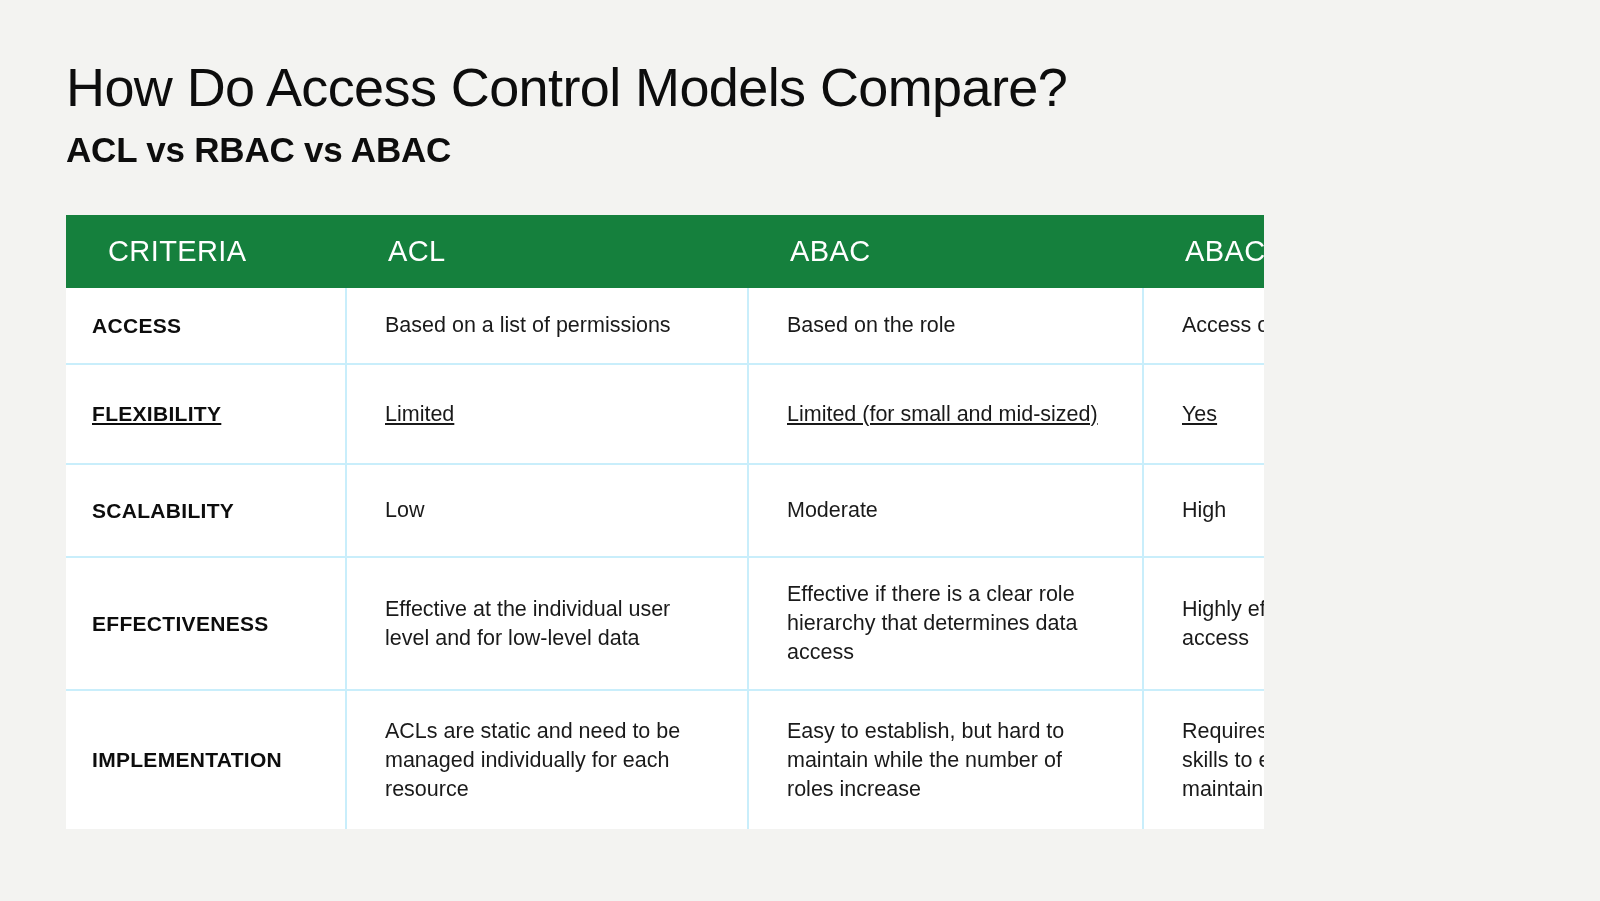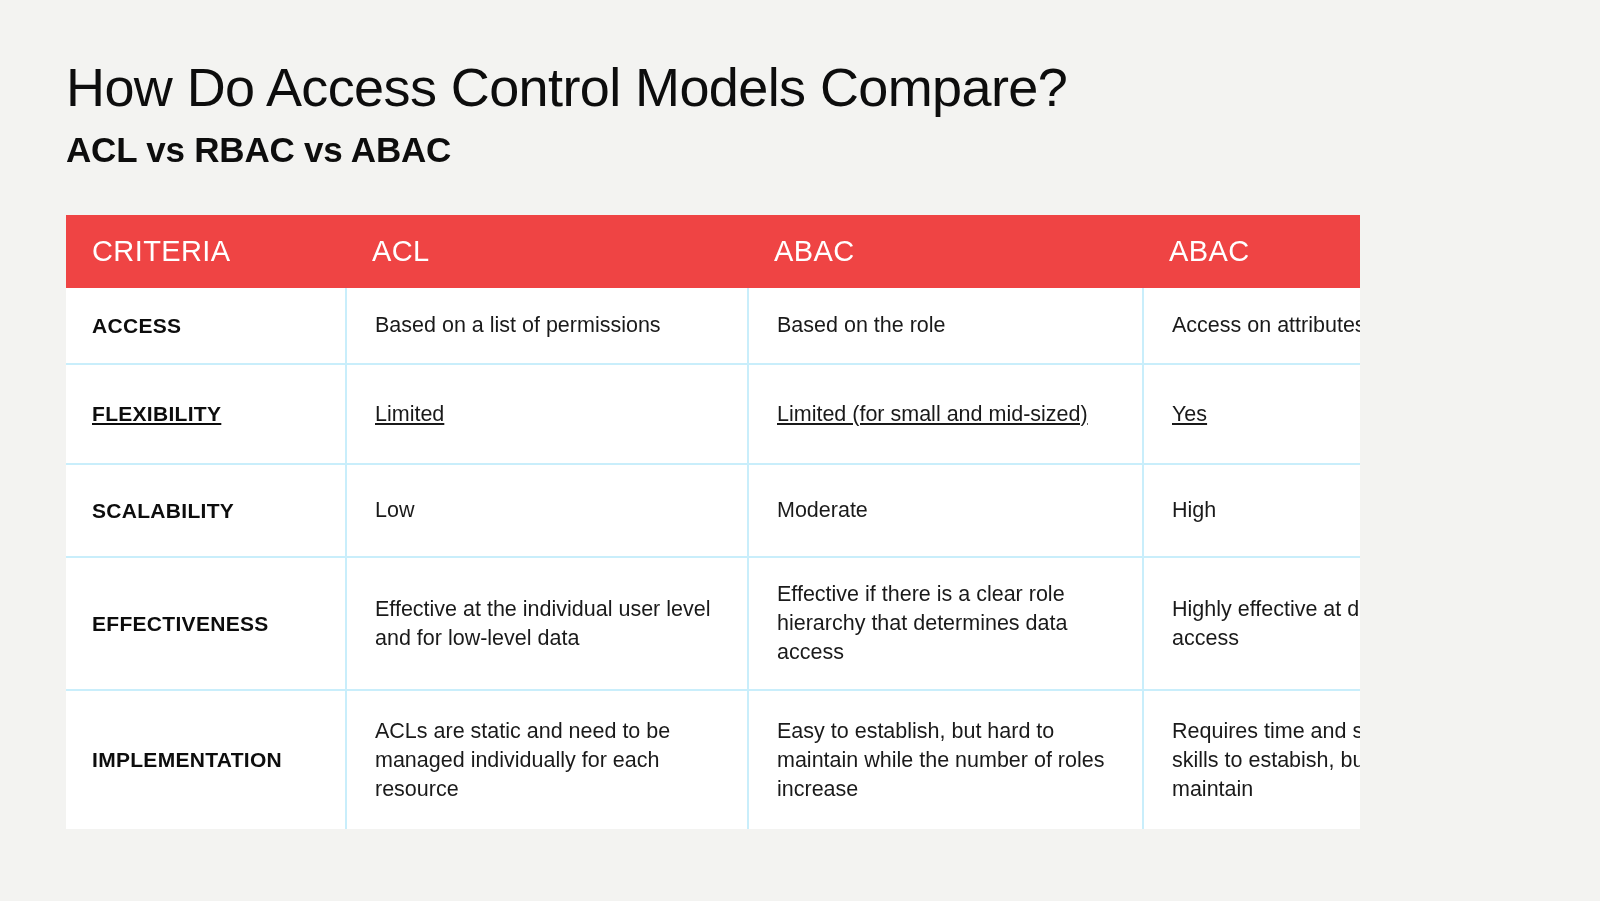--- a/index.html
+++ b/index.html
@@ -8,21 +8,21 @@
   html, body {
     width: 1600px;
     height: 901px;
     background: #f3f3f1;
     font-family: "Liberation Sans", "DejaVu Sans", sans-serif;
     -webkit-font-smoothing: antialiased;
   }
 
   .page {
     position: relative;
-    width: 1360px;
+    width: 1264px;
     height: 901px;
     background: #f3f3f1;
     overflow: hidden;
   }
 
   
   .heading-block {
     position: absolute;
     left: 66px;
     top: 56px;
@@ -64,29 +64,29 @@
     border-collapse: collapse;
     table-layout: fixed;
   }
 
   .ct col.c-criteria { width: 280px; }
   .ct col.c-acl      { width: 402px; }
   .ct col.c-rbac     { width: 395px; }
   .ct col.c-abac     { width: 395px; }
 
   .ct thead th {
-    background: #ef4444;
+    background: #15803d;
     color: #ffffff;
     height: 73px;
     text-align: left;
     vertical-align: middle;
     font-size: 29px;
     font-weight: 400;
     letter-spacing: 0.4px;
-    padding: 0 0 0 26px;
+    padding: 0 0 0 42px;
     border: 0;
   }
 
   .ct tbody td {
     background: #ffffff;
     vertical-align: middle;
     border-right: 2px solid #c9eefb;
     border-bottom: 2px solid #c9eefb;
     padding: 10px 26px 10px 26px;
   }
@@ -100,21 +100,21 @@
     letter-spacing: 0.3px;
     color: #0d0d0d;
     line-height: 26px;
   }
 
   .ct tbody td.val {
     font-size: 21.5px;
     font-weight: 400;
     color: #1a1a1a;
     line-height: 29px;
-    padding-left: 28px;
+    padding-left: 38px;
     padding-right: 34px;
   }
 
   
   tr[data-row="access"]         td { height: 76px; border-radius: 11px; }
   tr[data-row="flexibility"]    td { height: 100px; text-decoration: underline; }
   tr[data-row="scalability"]    td { height: 93px; border-radius: 12px; }
   tr[data-row="effectiveness"]  td { height: 133px; }
   tr[data-row="implementation"] td { height: 139px; }
 </style>

